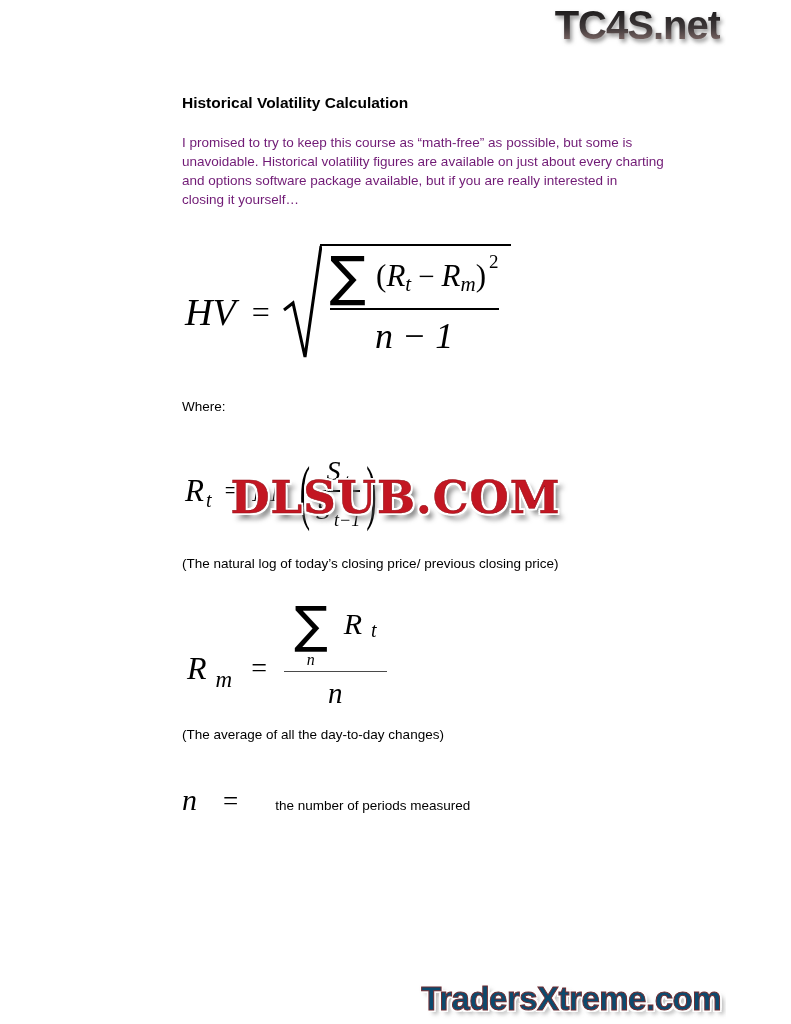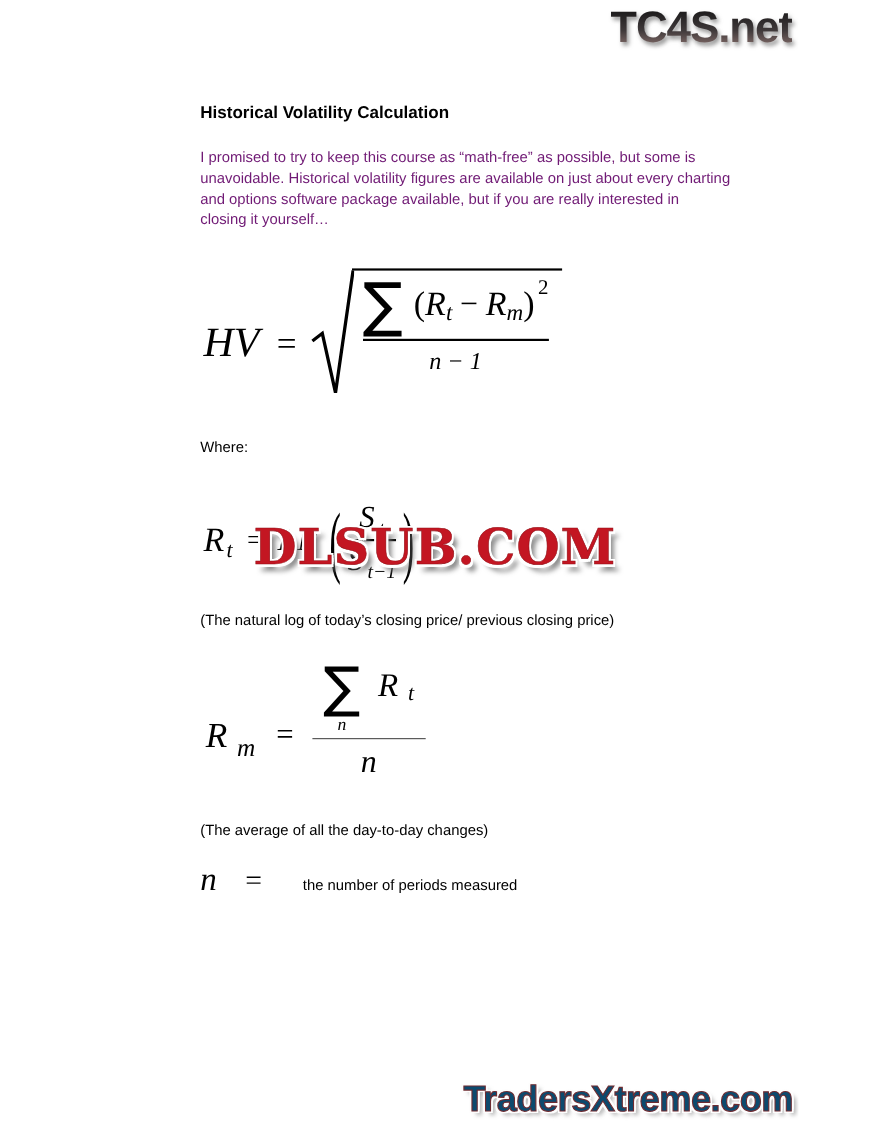--- a/index.html
+++ b/index.html
@@ -81,21 +81,21 @@
     position: absolute;
     left: 117px;
     top: 133px;
     font-size: 13.5px;
     line-height: 19px;
     color: #701a75;
   }
   .plain-label { position: absolute; left: 117px; font-size: 13.5px; color: #000; }
   .where-label   { top: 399px; }
   .rt-caption    { top: 556px; }
-  .rm-caption    { top: 727px; margin-top: 20px; }
+  .rm-caption    { top: 727px; }
 
   
   .math { font-family: "Liberation Serif", "DejaVu Serif", serif; color: #000; }
   .it { font-style: italic; }
   .formula { position: absolute; display: flex; align-items: center; }
   .sub { display: inline-block; }
   .sup { display: inline-block; }
   .frac { display: inline-flex; flex-direction: column; align-items: center; }
   .frac-bar { align-self: stretch; height: 2px; background: #000; }
 
@@ -112,21 +112,21 @@
   }
   .hv-num { display: flex; align-items: flex-start; }
   .hv-sigma { font-size: 54px; line-height: 0.92; margin-right: 10px; font-family: "DejaVu Sans", sans-serif; }
   .hv-terms { display: flex; align-items: flex-start; margin-top: 8px; }
   .hv-paren { font-size: 31px; line-height: 1; }
   .hv-R { font-size: 31px; line-height: 1; }
   .hv-tsub { font-size: 21px; transform: translateY(12px); }
   .hv-minus { font-size: 29px; line-height: 1; margin: 0 7px; transform: translateY(2px); }
   .hv-sup { font-size: 19px; transform: translateY(-9px); margin-left: 3px; }
   .hv-innerbar { align-self: stretch; height: 2px; background: #000; margin-top: 6px; }
-  .hv-den { font-size: 22px; padding: 5px 0 2px; }
+  .hv-den { font-size: 36px; padding: 5px 0 2px; }
 
   
   .rt-formula { left: 120px; top: 449px; height: 84px; }
   .rt-lhs { font-size: 31px; }
   .rt-lsub { font-size: 20px; transform: translateY(9px); margin-left: 2px; }
   .rt-eq { font-size: 26px; margin: 0 13px; }
   .rt-fn { font-size: 29px; letter-spacing: 2px; margin-right: 8px; }
   .big-paren { font-size: 31px; line-height: 1; display: inline-block; transform: scaleY(2.35); font-weight: 400; }
   .rt-frac { margin: 0 6px; }
   .rt-S { font-size: 28px; line-height: 1.1; }

